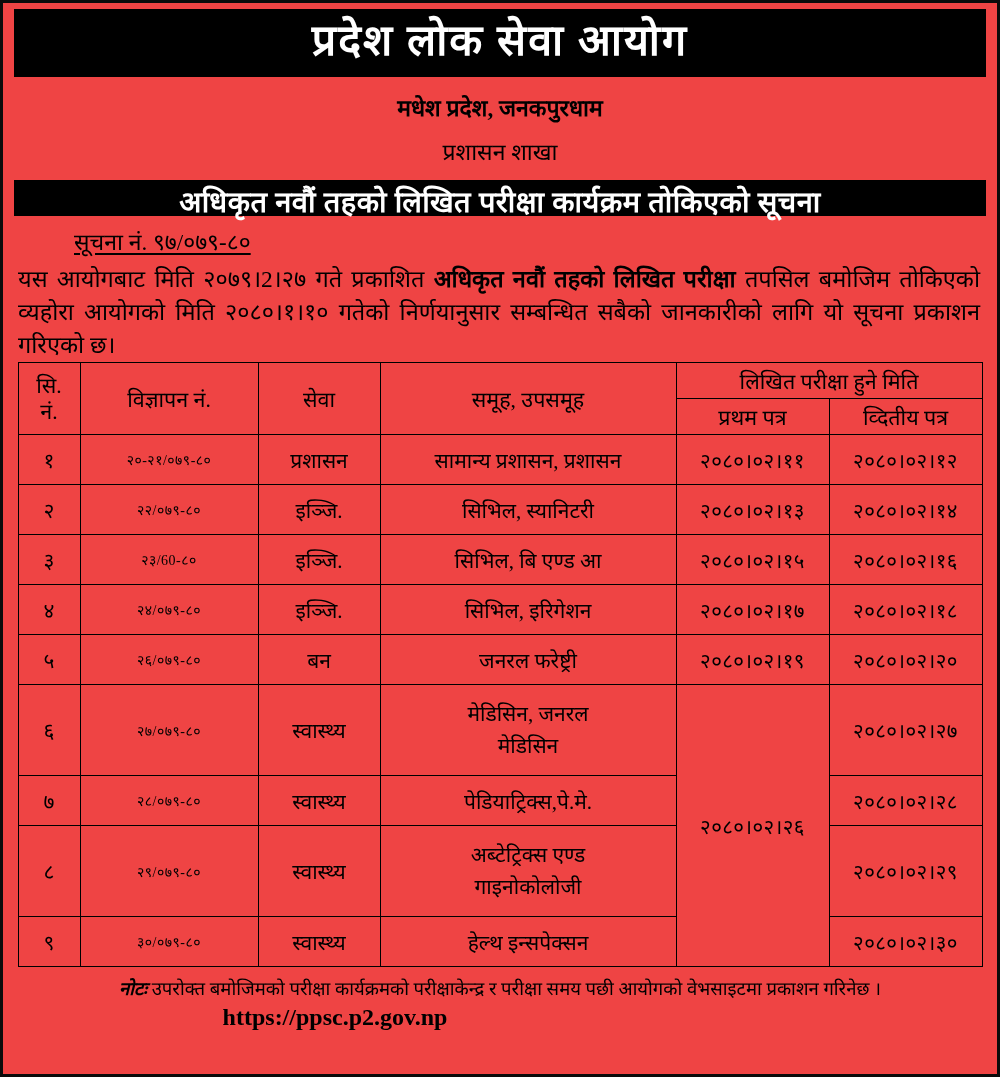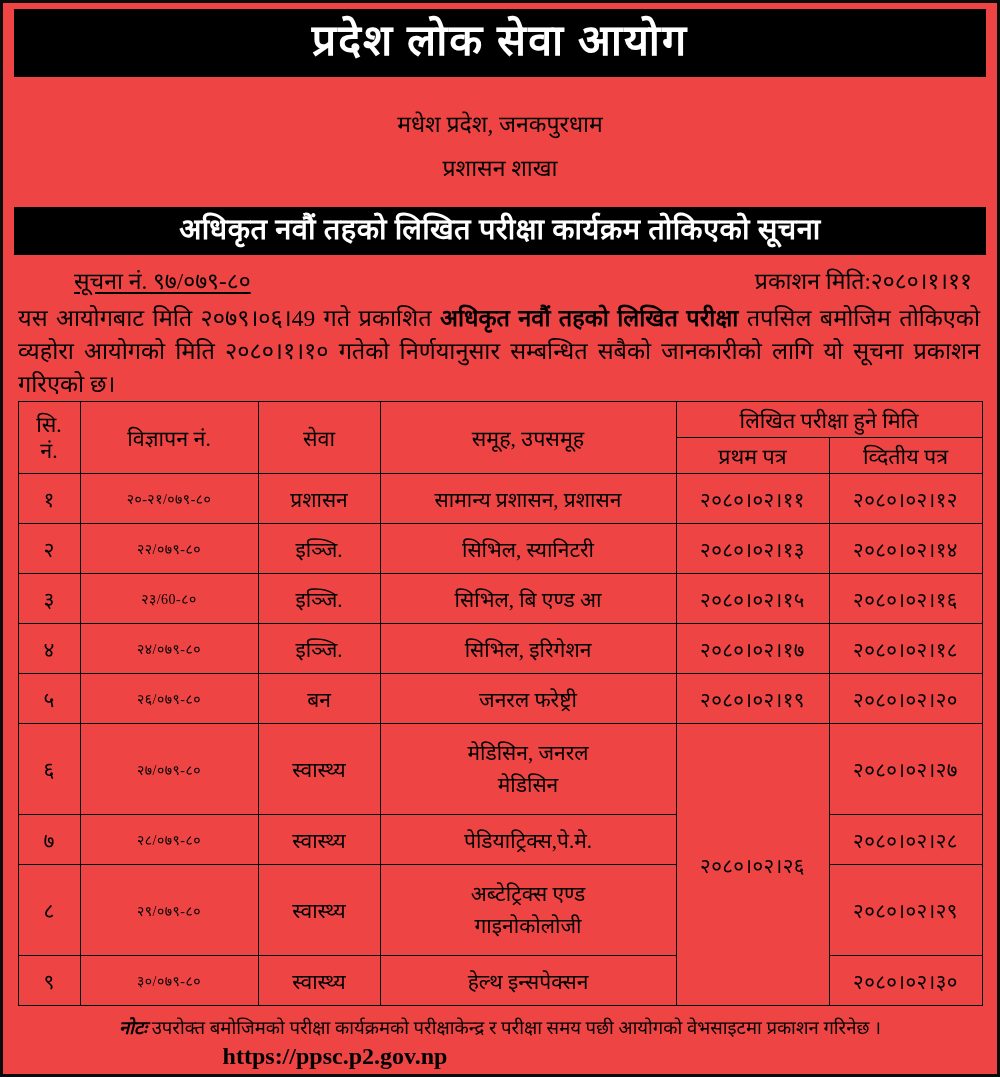--- a/index.html
+++ b/index.html
@@ -40,25 +40,25 @@
     letter-spacing: 2px;
     font-family: "Liberation Serif", "DejaVu Serif", serif;
   }
 
   .sub-line {
     text-align: center;
     color: #000000;
     font-size: 23px;
     font-family: "Liberation Serif", "DejaVu Serif", serif;
   }
-  .sub-line.one { margin-top: 30px; }
-  .sub-line.two { margin-top: 12px; margin-bottom: 24px; }
+  .sub-line.one { margin-top: 14px; font-weight: bold; }
+  .sub-line.two { margin-top: 12px; margin-bottom: 13px; }
 
   .band-notice {
-    height: 48px;
+    height: 36px;
     line-height: 45px;
     font-size: 29px;
     font-weight: bold;
     letter-spacing: 0.5px;
   }
 
   
   .meta-row {
     display: flex;
     justify-content: space-between;
@@ -167,25 +167,24 @@
 
   <div class="sub-line one">मधेश प्रदेश, जनकपुरधाम</div>
   <div class="sub-line two">प्रशासन शाखा</div>
 
   <div class="band band-notice">
     <span>अधिकृत नवौं तहको लिखित परीक्षा कार्यक्रम तोकिएको सूचना</span>
   </div>
 
   <div class="meta-row">
     <span class="meta-left">सूचना नं. ९७/०७९-८०</span>
-    <span class="meta-right">प्रकाशन मिति:२०८०।१।११</span>
   </div>
 
   <div class="body-para">
-    <span>यस आयोगबाट मिति २०७९।०६।49 गते प्रकाशित </span><b>अधिकृत नवौं तहको लिखित परीक्षा</b><span> तपसिल बमोजिम तोकिएको व्यहोरा आयोगको मिति २०८०।१।१० गतेको निर्णयानुसार सम्बन्धित सबैको जानकारीको लागि यो सूचना प्रकाशन गरिएको छ।</span>
+    <span>यस आयोगबाट मिति २०७९।2।२७ गते प्रकाशित </span><b>अधिकृत नवौं तहको लिखित परीक्षा</b><span> तपसिल बमोजिम तोकिएको व्यहोरा आयोगको मिति २०८०।१।१० गतेको निर्णयानुसार सम्बन्धित सबैको जानकारीको लागि यो सूचना प्रकाशन गरिएको छ।</span>
   </div>
 
 
   <table class="sched">
     <colgroup>
       <col class="c-sn">
         <col class="c-ad">
         <col class="c-service">
       <col class="c-group">
         <col class="c-p1">

